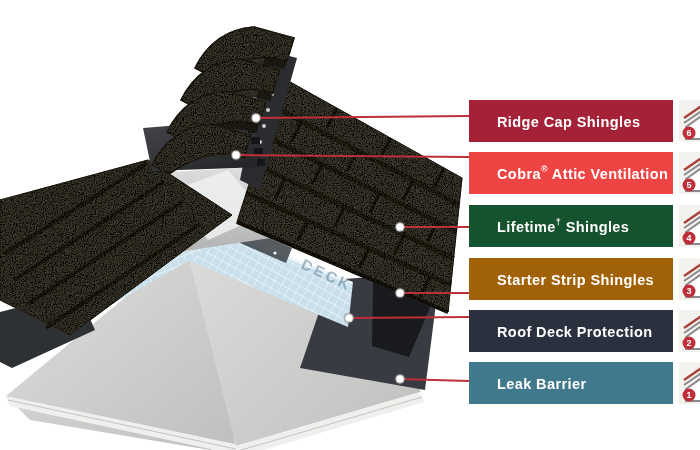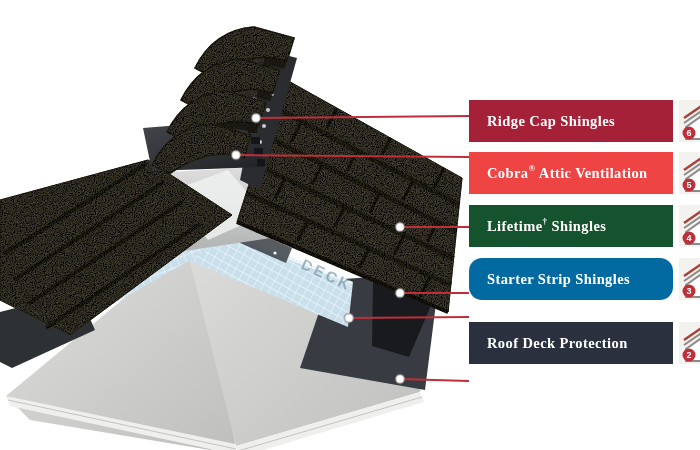--- a/index.html
+++ b/index.html
@@ -6,21 +6,21 @@
   .stage{
     position:relative;width:700px;height:450px;background:#ffffff;
     overflow:hidden;font-family:"Liberation Sans",sans-serif;
   }
   .diagram-svg{position:absolute;left:0;top:0;}
   .leader{stroke:var(--accent,#BE2F3A);stroke-width:2;}
   .callout-dot{fill:#ffffff;stroke:rgba(110,110,110,.45);stroke-width:2;}
   .legend-item{position:absolute;left:469px;height:42px;display:flex;}
   .bar-fill{
     width:204px;height:42px;display:flex;align-items:center;
-    padding-left:18px;box-sizing:border-box;font-family:Liberation Serif, serif;
+    padding-left:28px;box-sizing:border-box;
   }
   .bar-label{
     color:#ffffff;font-size:14.5px;font-weight:bold;letter-spacing:.4px;
     white-space:nowrap;
   }
   .bar-label sup{font-size:9px;position:relative;top:-1px;}
   .icon-tile{
     position:absolute;left:210px;width:42px;height:42px;background:#f4f2ef;
   }
   .icon-tile svg{display:block;}
@@ -239,43 +239,57 @@
         <path d="M5,18 L21,7 L37,18" fill="none" stroke="#a8433b" stroke-width="2.5"></path>
         <path d="M5,23 L21,12 L37,23" fill="none" stroke="#8b8b8b" stroke-width="2"></path>
         <path d="M7,27 L21,17 L35,27 L35,39 L7,39 Z" fill="#ffffff" stroke="#8a8a8a" stroke-width="2"></path>
         <circle cx="10" cy="33" r="6.5" fill="var(--accent,#BE2F3A)"></circle>
         <text class="badge-text" x="10" y="36" text-anchor="middle">4</text>
       </svg>
     </div>
   </div>
 
   <div class="legend-item" style="top:258px">
-    <div class="bar-fill" style="background: #0369a1; border-radius: 13px;">
+    <div class="bar-fill" style="background: #a16207;">
       <span class="bar-label"><span>Starter Strip Shingles</span><sup></sup><span></span></span>
     </div>
     <div class="icon-tile">
       <svg width="42" height="42" viewBox="0 0 42 42">
         <path d="M5,18 L21,7 L37,18" fill="none" stroke="#a8433b" stroke-width="2.5"></path>
         <path d="M5,23 L21,12 L37,23" fill="none" stroke="#8b8b8b" stroke-width="2"></path>
         <path d="M7,27 L21,17 L35,27 L35,39 L7,39 Z" fill="#ffffff" stroke="#8a8a8a" stroke-width="2"></path>
         <circle cx="10" cy="33" r="6.5" fill="var(--accent,#BE2F3A)"></circle>
         <text class="badge-text" x="10" y="36" text-anchor="middle">3</text>
       </svg>
     </div>
   </div>
 
-  <div class="legend-item" style="top:322px">
+  <div class="legend-item" style="top:310px">
     <div class="bar-fill" style="background: rgb(42, 48, 61);">
       <span class="bar-label"><span>Roof Deck Protection</span><sup></sup><span></span></span>
     </div>
     <div class="icon-tile">
       <svg width="42" height="42" viewBox="0 0 42 42">
         <path d="M5,18 L21,7 L37,18" fill="none" stroke="#a8433b" stroke-width="2.5"></path>
         <path d="M5,23 L21,12 L37,23" fill="none" stroke="#8b8b8b" stroke-width="2"></path>
         <path d="M7,27 L21,17 L35,27 L35,39 L7,39 Z" fill="#ffffff" stroke="#8a8a8a" stroke-width="2"></path>
         <circle cx="10" cy="33" r="6.5" fill="var(--accent,#BE2F3A)"></circle>
         <text class="badge-text" x="10" y="36" text-anchor="middle">2</text>
       </svg>
     </div>
   </div>
 
+  <div class="legend-item" style="top:362px">
+    <div class="bar-fill" style="background: rgb(64, 121, 140);">
+      <span class="bar-label"><span>Leak Barrier</span><sup></sup><span></span></span>
+    </div>
+    <div class="icon-tile">
+      <svg width="42" height="42" viewBox="0 0 42 42">
+        <path d="M5,18 L21,7 L37,18" fill="none" stroke="#a8433b" stroke-width="2.5"></path>
+        <path d="M5,23 L21,12 L37,23" fill="none" stroke="#8b8b8b" stroke-width="2"></path>
+        <path d="M7,27 L21,17 L35,27 L35,39 L7,39 Z" fill="#ffffff" stroke="#8a8a8a" stroke-width="2"></path>
+        <circle cx="10" cy="33" r="6.5" fill="var(--accent,#BE2F3A)"></circle>
+        <text class="badge-text" x="10" y="36" text-anchor="middle">1</text>
+      </svg>
+    </div>
+  </div>
 
 </div>
 
 </body></html>

